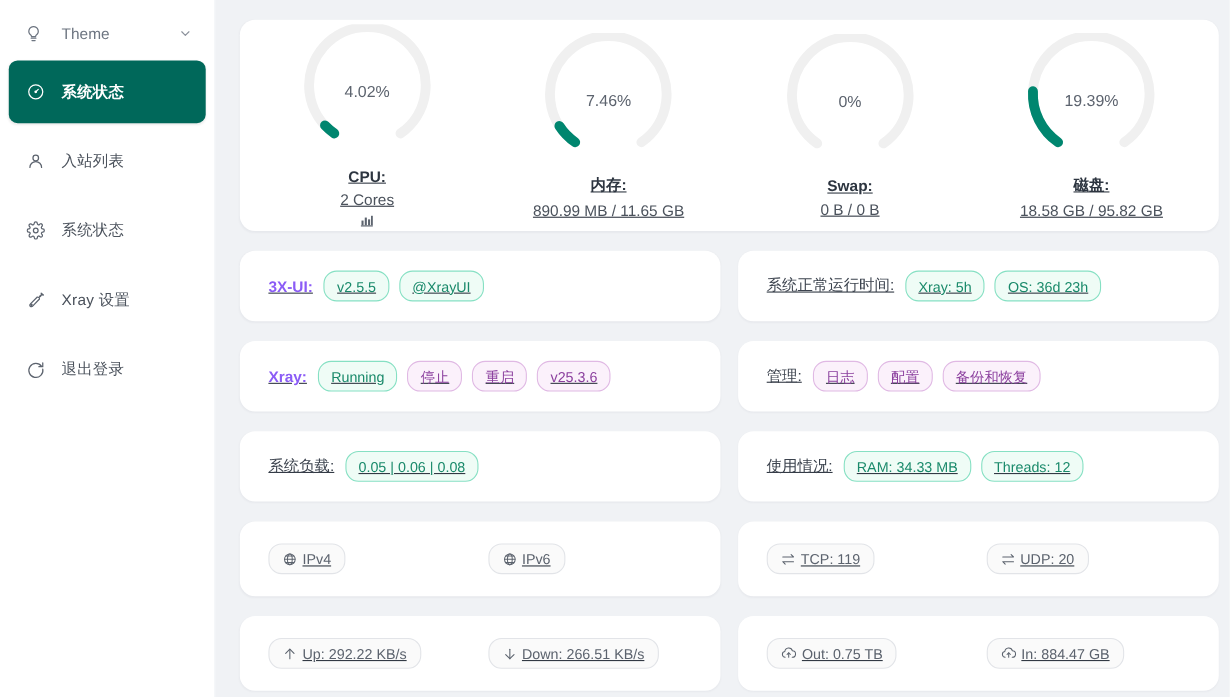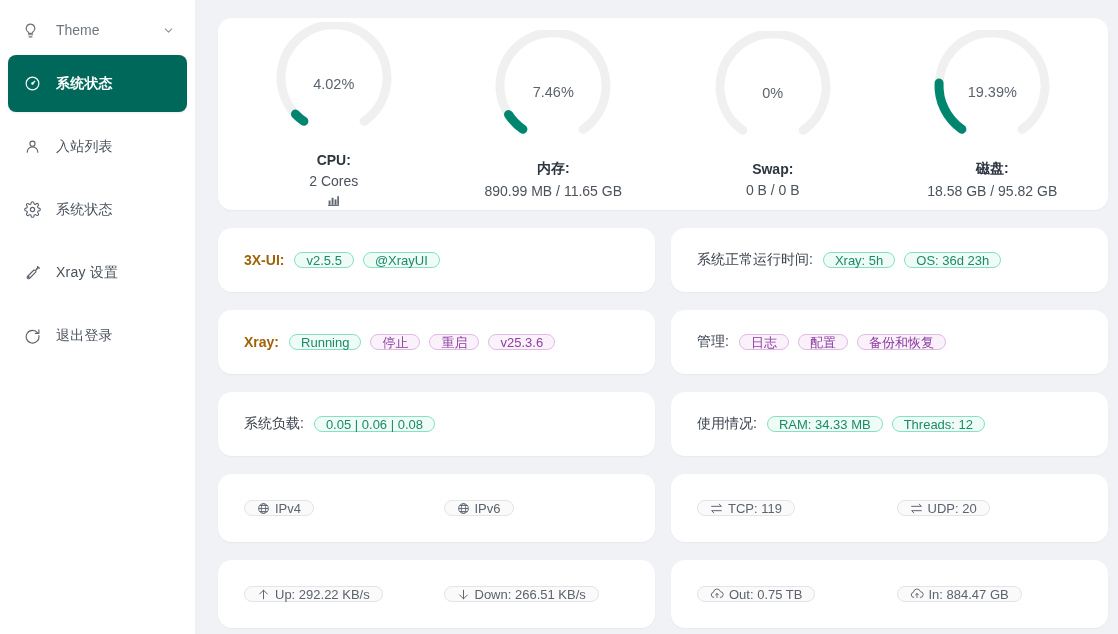--- a/index.html
+++ b/index.html
@@ -91,20 +91,21 @@
   }
   .menu-item.active .icon { color: #ffffff; }
   .menu-item.active .label { color: #ffffff; font-weight: 700; }
 
   
   .main {
     flex: 1;
     background: #f0f2f5;
     padding: 18px 10px 0 22px;
     overflow: hidden;
+    text-decoration: underline;
   }
 
   .card {
     background: #ffffff;
     border-radius: 14px;
     box-shadow: 0 1px 2px rgba(16,24,40,.04);
   }
 
   
   .gauge-card {
@@ -162,32 +163,32 @@
     align-items: center;
     padding: 0 26px;
     gap: 9px;
     flex-wrap: nowrap;
     overflow: hidden;
   }
 
   .info-label {
     font-size: 14px;
     font-weight: 700;
-    color: #a16207;
+    color: #8b5cf6;
     white-space: nowrap;
     margin-right: 1px;
   }
   .info-label.normal { font-weight: 400; color: #3c434e; }
 
   
   .tag {
     display: inline-flex;
     align-items: center;
     gap: 5px;
-    height: 16px;
+    height: 28px;
     padding: 0 11px;
     border-radius: 12px;
     font-size: 13px;
     line-height: 1;
     white-space: nowrap;
     cursor: pointer;
     border: 1px solid transparent;
   }
   .tag.green {
     background: #effcf6;

